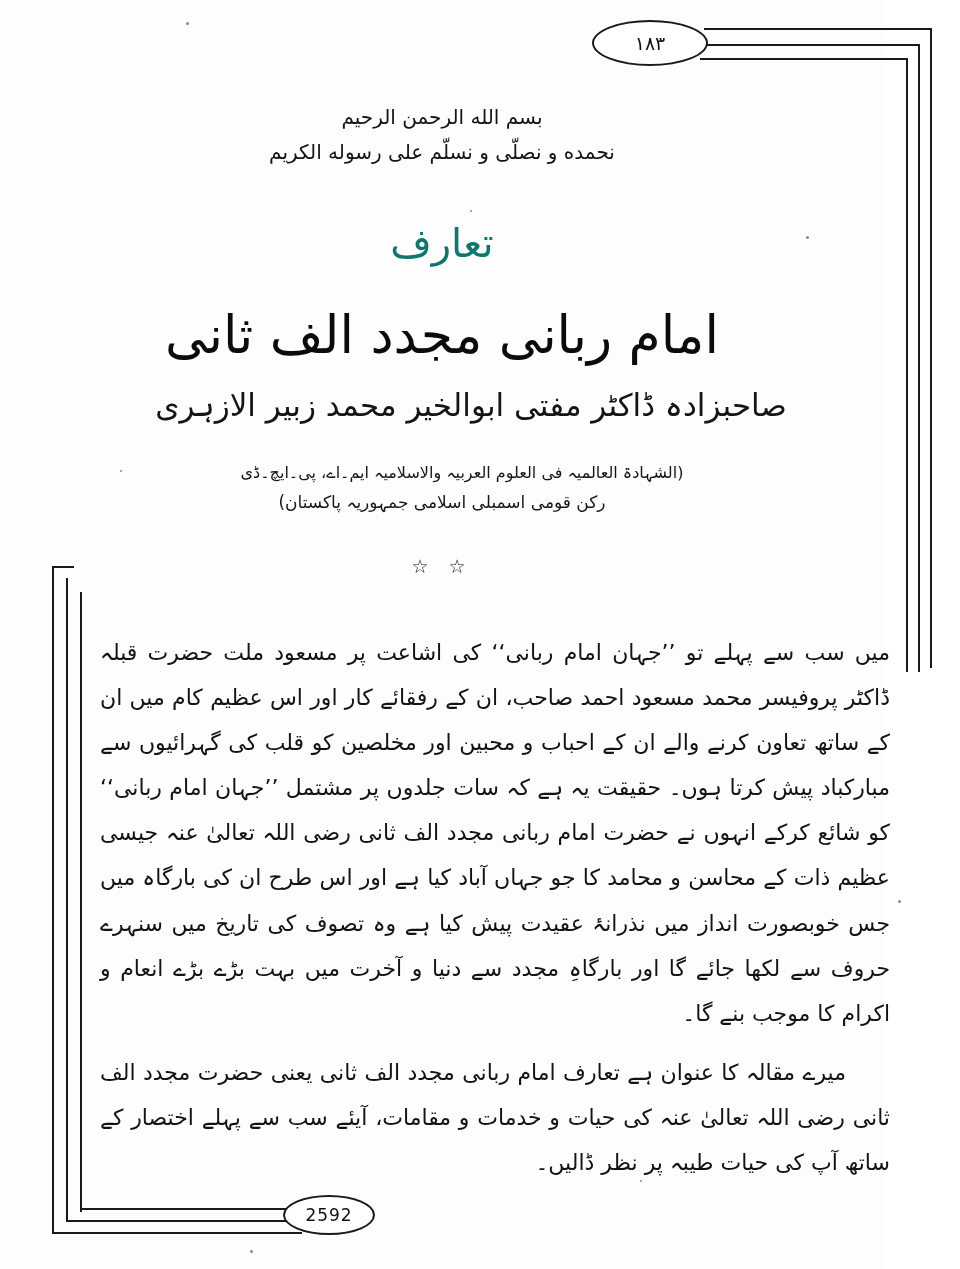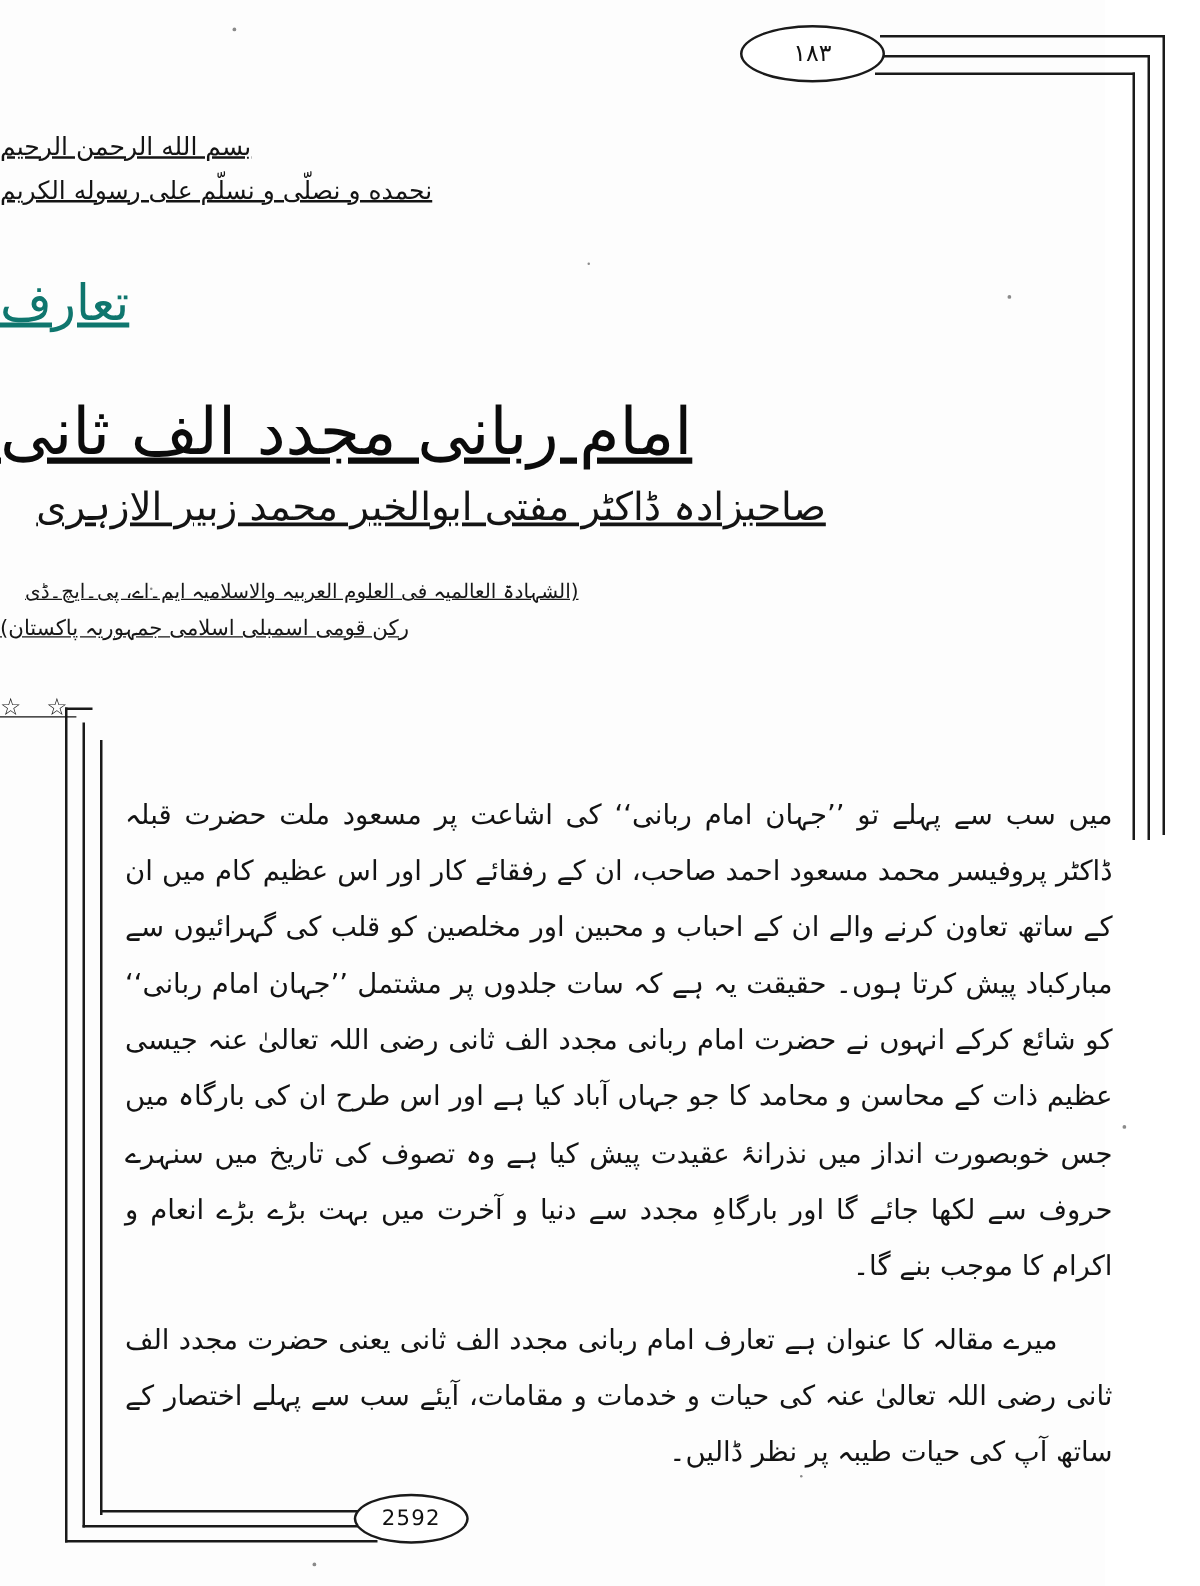--- a/index.html
+++ b/index.html
@@ -64,23 +64,22 @@
     top: 1195px;
     width: 88px;
     height: 36px;
   }
   #folio-bottom span { font-size: 17px; }
 
   
   .center-block {
     position: absolute;
     width: 100%;
-    text-align: left;
+    text-align: center;
     direction: rtl;
-    text-decoration: underline;
   }
   .basmala {
     top: 100px;
     font-size: 20px;
     line-height: 1.75;
     letter-spacing: .5px;
     color: #141414;
   }
   .basmala div { white-space: nowrap; }
 
@@ -88,21 +87,20 @@
     top: 220px;
     font-size: 40px;
     color: #0f766e;
     letter-spacing: 2px;
   }
   .main-title {
     top: 305px;
     font-size: 52px;
     color: #0b0b0b;
     letter-spacing: 2px;
-    margin-top: 11px;
   }
   .author {
     top: 387px;
     font-size: 31px;
     color: #141414;
     padding-left: 29px;
   }
   .credential {
     top: 463px;
     font-size: 16px;

